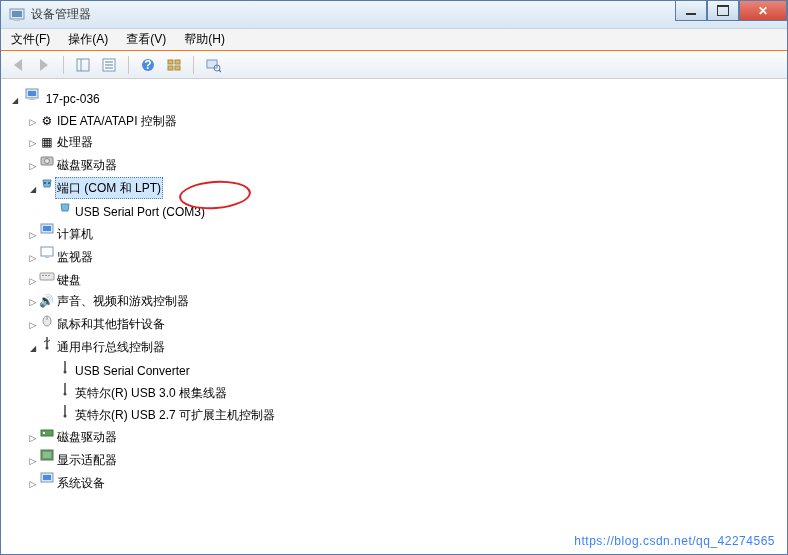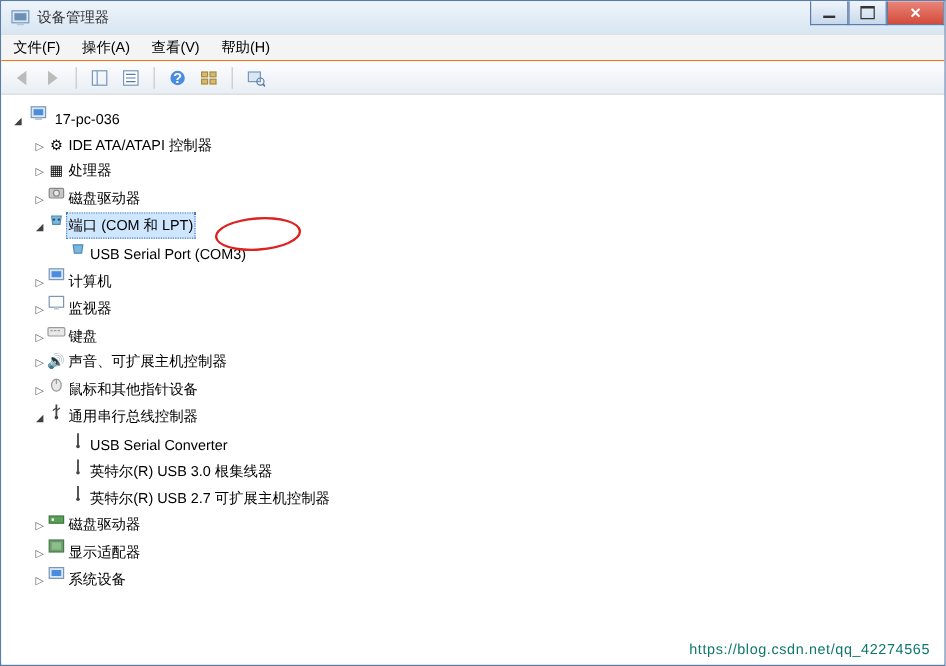--- a/index.html
+++ b/index.html
@@ -41,21 +41,21 @@
 .expando { display: inline-block; width: 12px; text-align: center; color: #606060; cursor: default; }
 .expando::before { content: "▷"; font-size: 9px; }
 .expando.open::before { content: "◢"; font-size: 8px; color: #404040; }
 .expando.none::before { content: ""; }
 .dev-icon { width: 16px; height: 16px; display: inline-flex; align-items: center; justify-content: center; font-size: 12px; }
 
 
 .annotation { position: absolute; width: 72px; height: 28px; border: 2px solid #d22; border-radius: 50%; pointer-events: none; transform: rotate(-4deg); }
 
 
-.watermark { position: absolute; right: 12px; bottom: 6px; color: #0f766e; font-size: 12px; pointer-events: none; letter-spacing: 0.5px; }
+.watermark { position: absolute; right: 12px; bottom: 6px; color: #3b82f6; font-size: 12px; pointer-events: none; letter-spacing: 0.5px; }
 </style>
 </head>
 <body>
 
 <div class="titlebar">
   <span class="icon">
     <svg width="16" height="16" viewBox="0 0 16 16">
         <rect x="1" y="2" width="14" height="10" fill="#d9e6f4" stroke="#7a97b8"></rect>
         <rect x="3" y="4" width="10" height="6" fill="#6b8fb5"></rect>
         <rect x="5" y="12" width="6" height="2" fill="#b8c8d8"></rect>
@@ -173,21 +173,21 @@
                 </svg>
               </span><span class="node">监视器</span></li>
           <li><span class="expando"></span><span class="dev-icon">
                 <svg width="16" height="16" viewBox="0 0 16 16">
                   <rect x="1" y="5" width="14" height="7" rx="1" fill="#e8e8e8" stroke="#999"></rect>
                   <rect x="3" y="7" width="2" height="1" fill="#999"></rect>
                   <rect x="6" y="7" width="2" height="1" fill="#999"></rect>
                   <rect x="9" y="7" width="2" height="1" fill="#999"></rect>
                 </svg>
               </span><span class="node">键盘</span></li>
-          <li><span class="expando"></span><span class="dev-icon">🔊</span><span class="node">声音、可扩展主机控制器</span></li>
+          <li><span class="expando"></span><span class="dev-icon">🔊</span><span class="node">声音、视频和游戏控制器</span></li>
           <li><span class="expando"></span><span class="dev-icon">
                 <svg width="16" height="16" viewBox="0 0 16 16">
                   <ellipse cx="8" cy="9" rx="4" ry="5" fill="#e8e8e8" stroke="#999"></ellipse>
                   <line x1="8" y1="4" x2="8" y2="8" stroke="#999"></line>
                 </svg>
               </span><span class="node">鼠标和其他指针设备</span></li>
           <li><span class="expando open"></span><span class="dev-icon">
                 <svg width="16" height="16" viewBox="0 0 16 16">
                   <path d="M8 2 L8 12" stroke="#444" stroke-width="1.5"></path>
                   <circle cx="8" cy="13" r="1.5" fill="#444"></circle>

